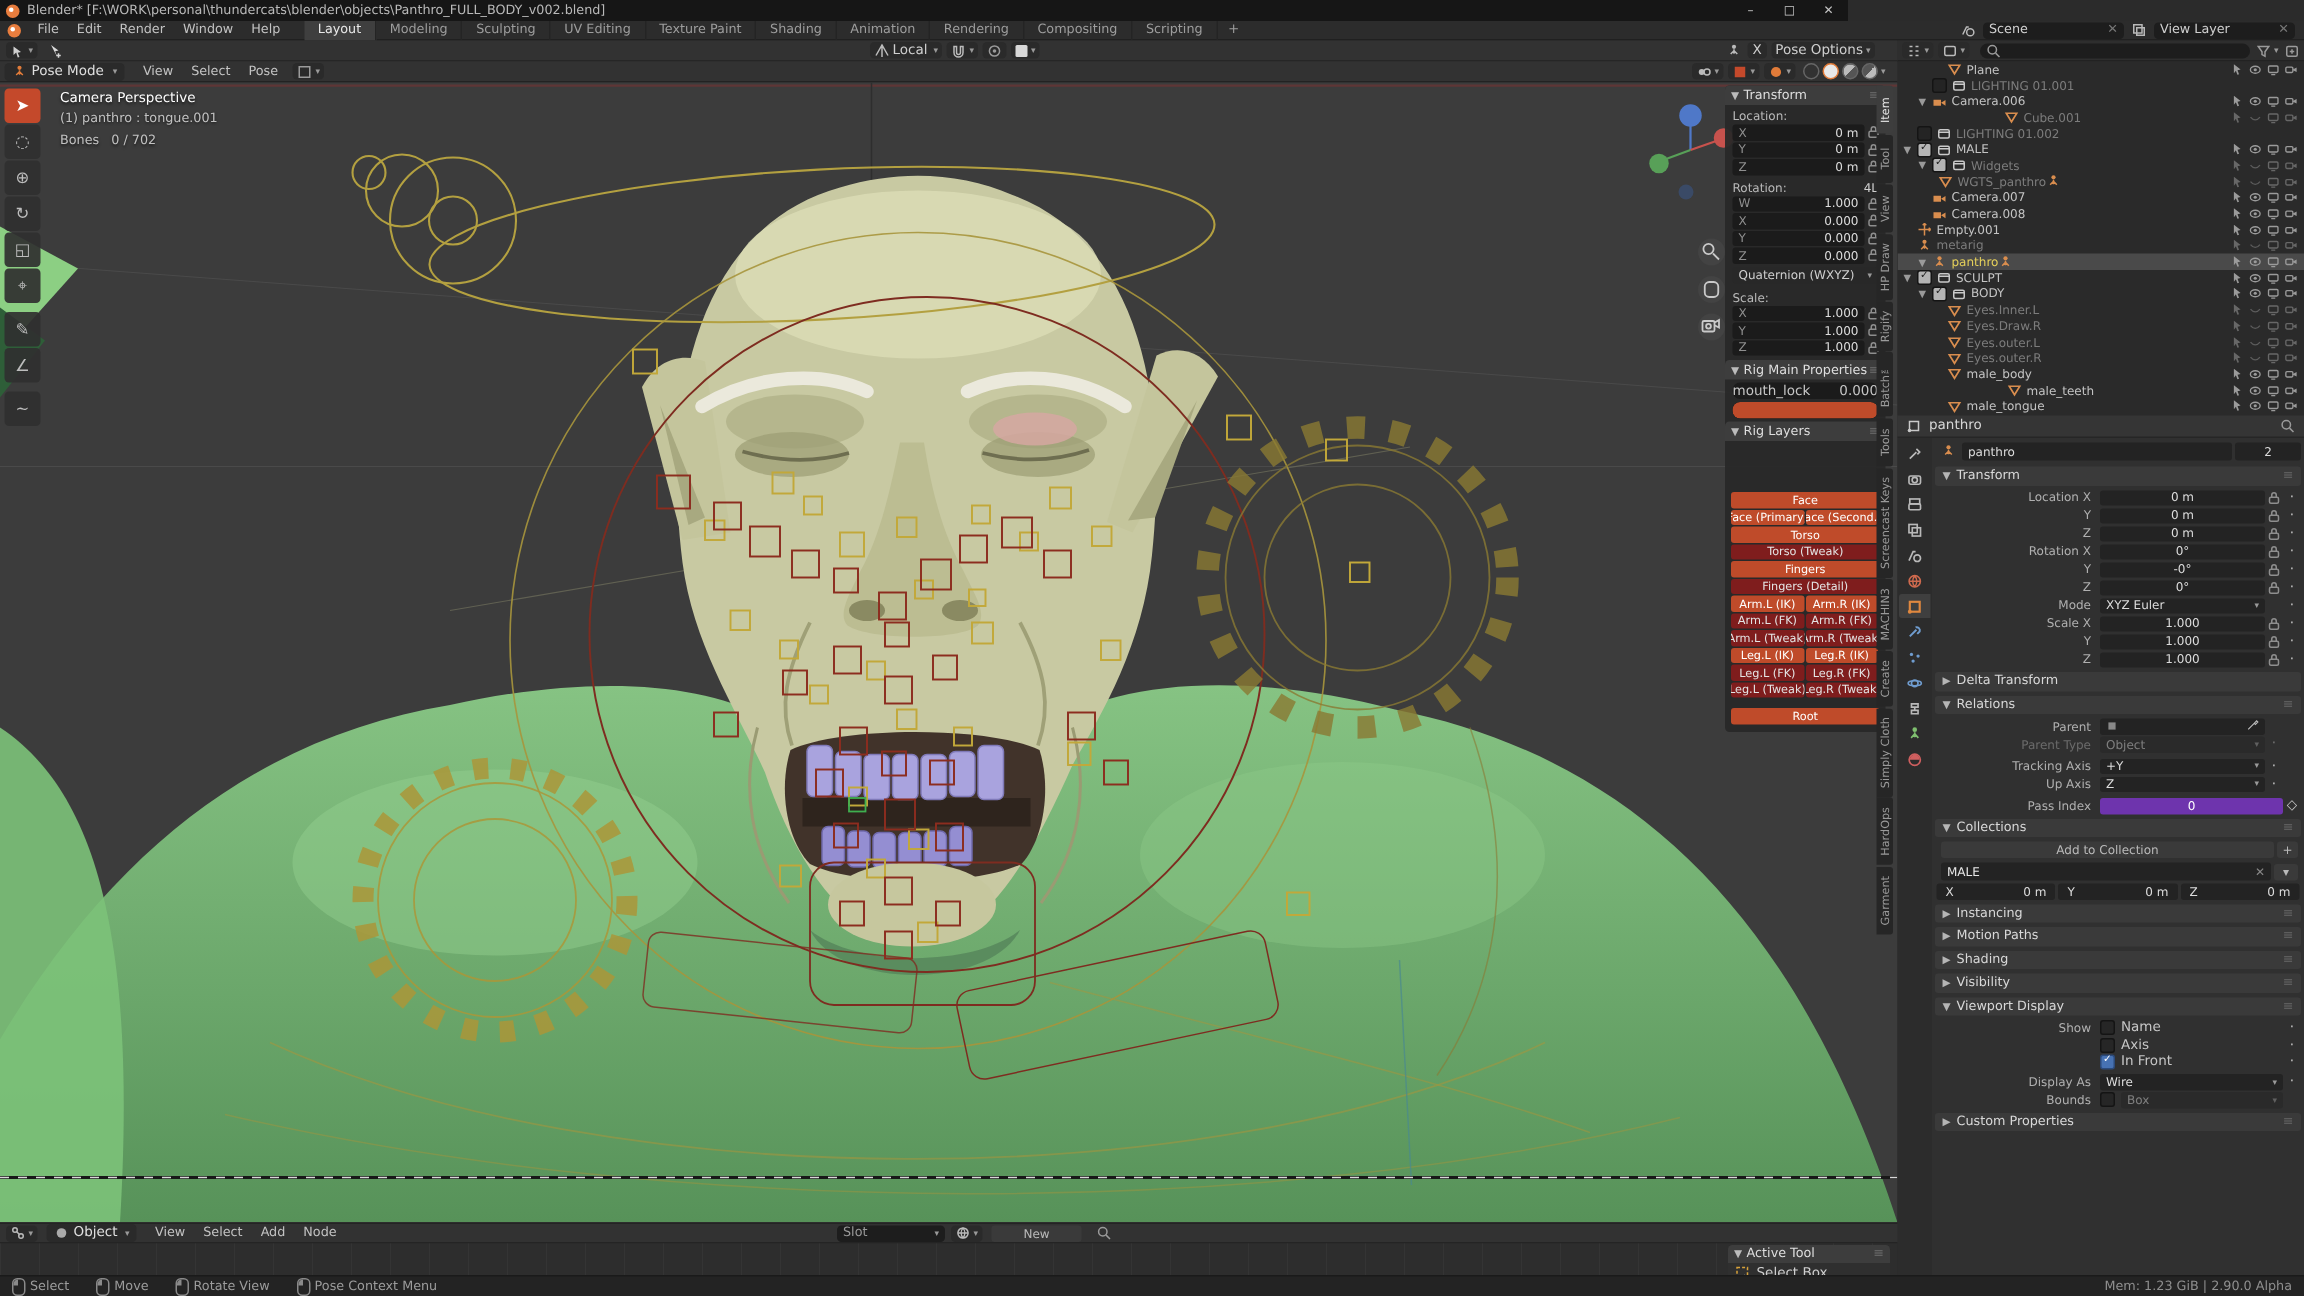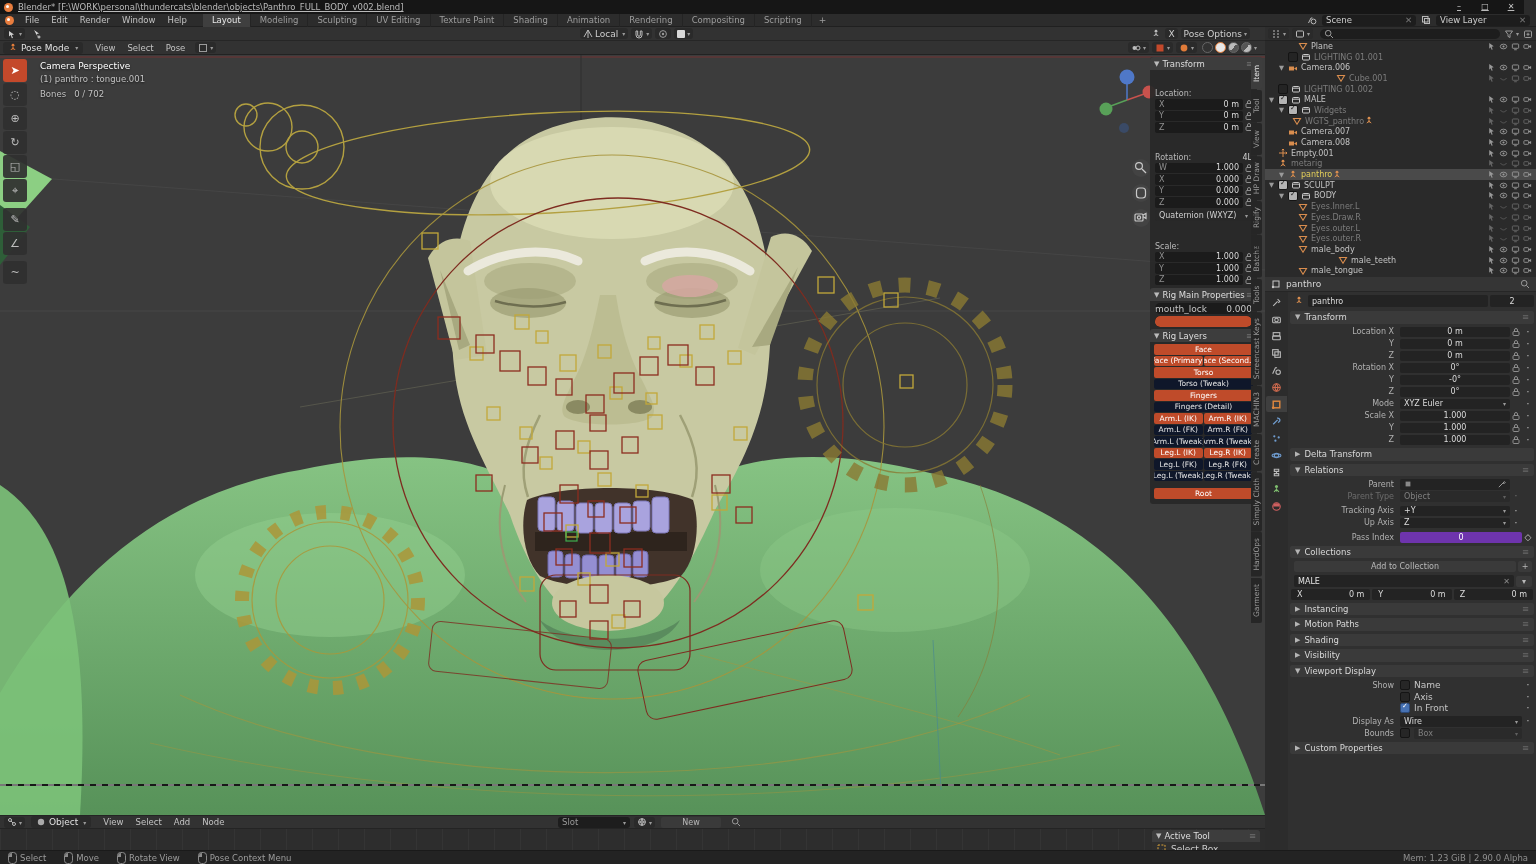--- a/index.html
+++ b/index.html
@@ -4,22 +4,22 @@
 <style>
   html,body{margin:0;padding:0;background:#111;}
   #app{position:relative;width:1536px;height:864px;overflow:hidden;
        font-family:"DejaVu Sans",sans-serif;font-size:9px;color:#c6c6c6;
        background:#2b2b2b;-webkit-font-smoothing:antialiased;}
   .abs{position:absolute;}
   .row{display:flex;}
   .ic{display:inline-flex;width:10px;height:10px;flex:none;}
   .ic svg{width:100%;height:100%;}
   
-  #titlebar{left:0;top:0;width:1524px;height:14px;background:#161616;color:#b9b9b9;
-            font-size:8.5px;display:flex;align-items:center;padding-left:4px;box-sizing:border-box;text-decoration:underline;}
+  #titlebar{left:0;top:0;width:1232px;height:14px;background:#161616;color:#b9b9b9;
+            font-size:8.5px;display:flex;align-items:center;padding-left:4px;box-sizing:border-box;}
   #blogo{width:9px;height:9px;border-radius:50%;background:#e87d3e;position:relative;margin-right:5px;flex:none;}
   #blogo:after{content:"";position:absolute;left:2px;top:2px;width:3px;height:3px;border-radius:50%;background:#fff;}
   #wctrl{margin-left:auto;display:flex;height:14px;}
   #wctrl span{width:26px;text-align:center;line-height:14px;color:#c9c9c9;font-size:8px;}
   
   #topbar{left:0;top:14px;width:1536px;height:13px;background:#2c2c2c;display:flex;align-items:center;border-bottom:1px solid #202020;box-sizing:border-box;}
   #menu-row span{padding:0 6px;color:#c3c3c3;font-size:8.5px;}
   #tabs{display:flex;height:13px;margin-left:10px;}
   #tabs .tab{padding:0 9px;line-height:13px;font-size:8.5px;color:#9d9d9d;border-right:1px solid #242424;}
   #tabs .tab.act{background:#3f3f3f;color:#e8e8e8;}
@@ -42,34 +42,34 @@
         display:flex;align-items:center;justify-content:center;color:#bdbdbd;font-size:11px;}
   .tool.act{background:#c4492b;color:#fff;}
   .tool.gap{margin-top:6px;}
   #vp-text{position:absolute;left:40px;top:5px;color:#d6d6d6;font-size:9px;line-height:13px;text-shadow:0 1px 2px rgba(0,0,0,.6);}
   #vp-text .dim{color:#c2c2c2;font-size:8.5px;}
   
   #npanel{position:absolute;left:1150px;top:2px;width:107px;background:rgba(40,40,40,.94);border-radius:3px;padding-bottom:3px;}
   .phead{background:#3d3d3d;border-radius:3px 3px 0 0;height:13px;display:flex;align-items:center;padding:0 4px;color:#dedede;font-size:8.5px;}
   .phead .arr{margin-right:3px;font-size:7px;color:#bbb;}
   .phead .grip{margin-left:auto;color:#6f6f6f;}
-  .seclab{color:#b9b9b9;font-size:8px;padding:19px 5px 1px;display:flex;}
+  .seclab{color:#b9b9b9;font-size:8px;padding:3px 5px 1px;display:flex;}
   .seclab .bdg{margin-left:auto;color:#cfcfcf;}
   .frow{display:flex;align-items:center;margin:0 3px 1px 5px;}
   .fld{flex:1;background:#1b1b1b;border-radius:2px;height:10.5px;display:flex;align-items:center;padding:0 4px;}
   .fld .ax{color:#8f8f8f;font-size:8px;width:9px;}
   .fld .val{margin-left:auto;color:#dcdcdc;font-size:8px;}
   .lockc{width:11px;display:flex;justify-content:center;}
   .drop{background:#282828;border-radius:2px;height:11px;display:flex;align-items:center;padding:0 4px;margin:2px 5px;color:#cfcfcf;font-size:8px;}
   .drop .car{margin-left:auto;}
   .slider{position:relative;background:#1b1b1b;border-radius:5px;height:11px;margin:0 5px 2px;overflow:hidden;display:flex;align-items:center;}
   .slider .fill{position:absolute;left:0;top:0;bottom:0;border-radius:5px;}
   .slider .v{margin-left:auto;}
-  #riggrid{display:flex;flex-wrap:wrap;padding:2px 4px;gap:1px;}
-  .rbtn{height:10.5px;border-radius:2px;background:#0f172a;color:#e4e4e4;font-size:7.5px;
+  #riggrid{display:flex;flex-wrap:wrap;padding:2px 4px;gap:1px;margin-top:32px;}
+  .rbtn{height:10.5px;border-radius:2px;background:#7f1d1d;color:#e4e4e4;font-size:7.5px;
         display:flex;align-items:center;justify-content:center;overflow:hidden;white-space:nowrap;}
   .rbtn.on{background:#bf4b2a;color:#fff;}
   .rbtn.w2{width:100%;}.rbtn.w1{width:calc(50% - 1px);}
   .rgap{width:100%;height:5px;}
   
   #np-tabs{position:absolute;left:1251px;top:2px;width:14px;}
   .nptab{writing-mode:vertical-rl;transform:rotate(180deg);background:#262626;color:#9a9a9a;
          font-size:7.5px;padding:6px 1px;border-radius:2px 0 0 2px;margin-bottom:1px;text-align:center;
          display:block;min-height:20px;}
   .nptab.act{background:#3d3d3d;color:#e6e6e6;}

